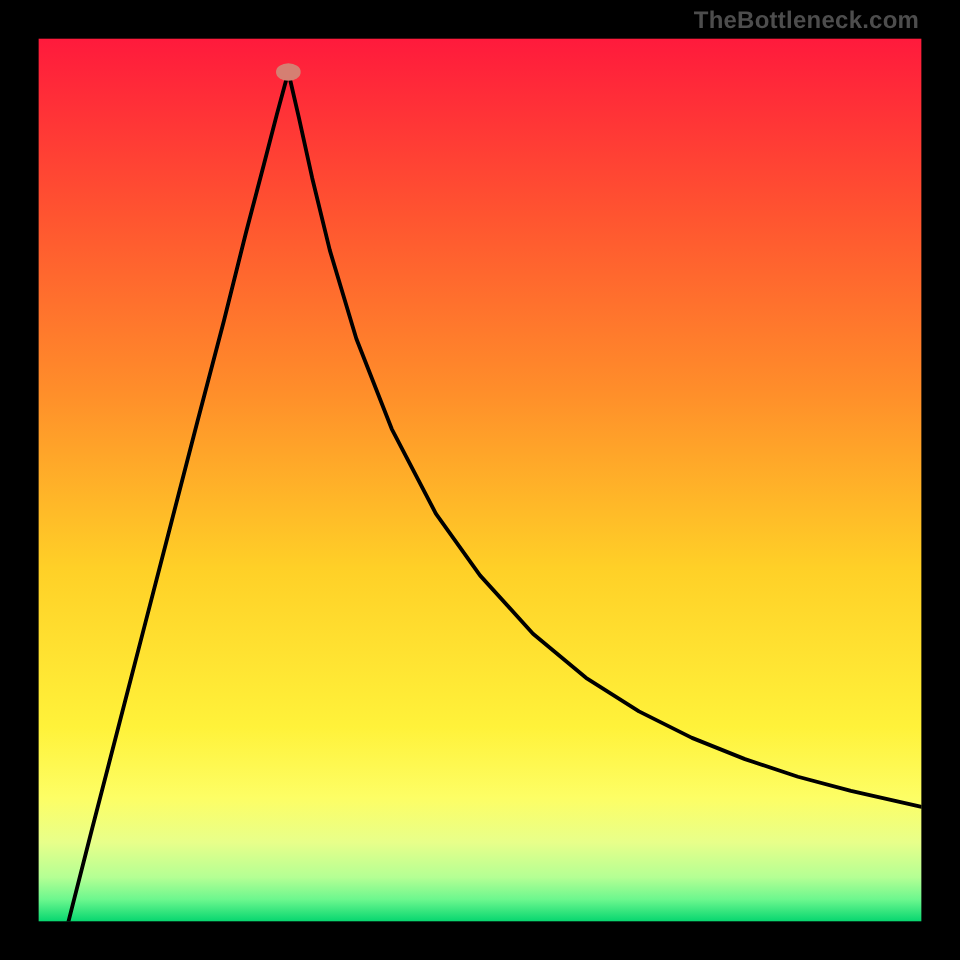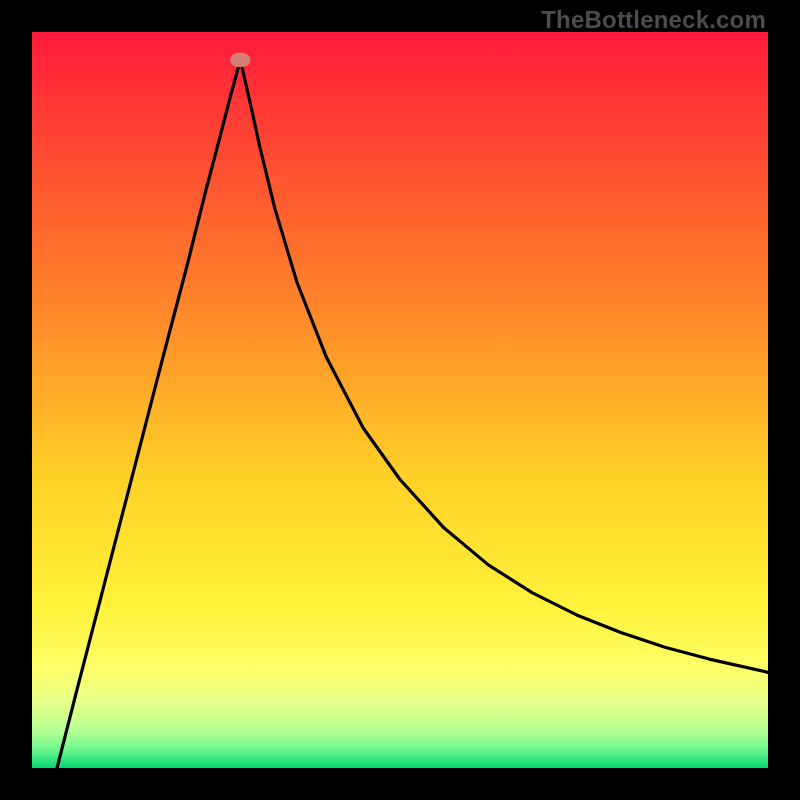--- a/index.html
+++ b/index.html
@@ -24,21 +24,21 @@
     left: 0;
     top: 0;
     width: 100%;
     height: 100%;
   }
   .watermark {
     position: absolute;
     top: 6px;
     right: 34px;
     color: #4d4d4d;
-    font-size: 24px;
+    font-size: 20px;
     font-weight: 600;
     letter-spacing: 0.2px;
     user-select: none;
   }
 </style>
 </head>
 <body>
 
 <div class="chart-frame">
   <svg class="plot-area" viewBox="0 0 736 736" preserveAspectRatio="none">

